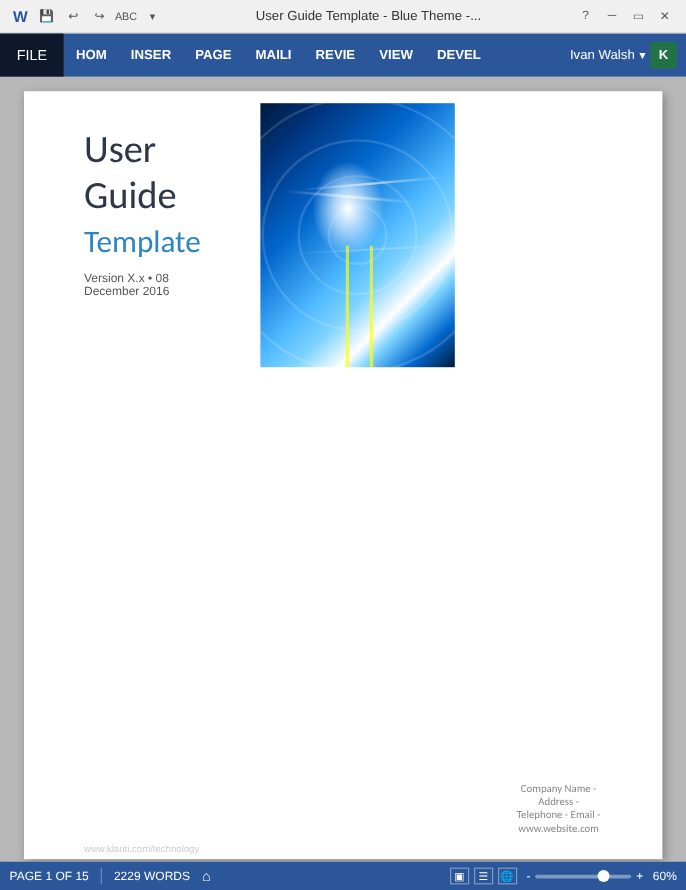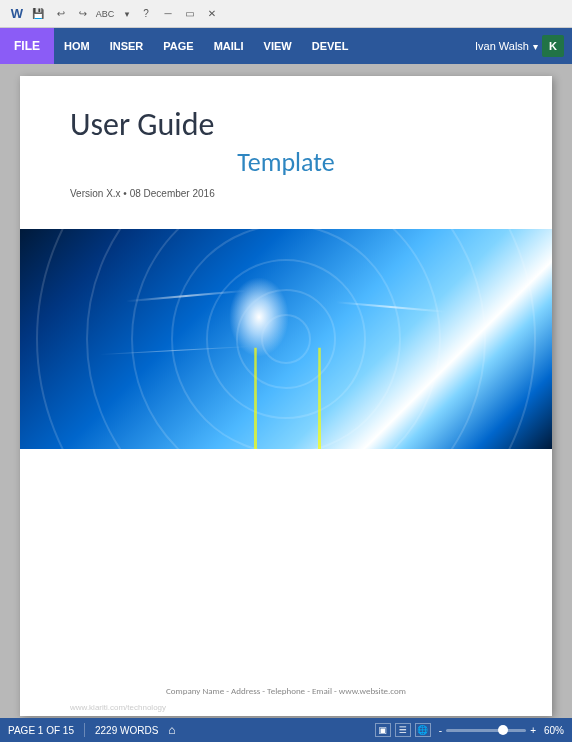--- a/index.html
+++ b/index.html
@@ -67,27 +67,27 @@
 
     
     .ribbon-tabs {
       background: #2b579a;
       height: 36px;
       display: flex;
       align-items: stretch;
       flex-shrink: 0;
     }
     .file-btn {
-      background: #8b5cf6;
+      background: #0f172a;
       color: white;
       padding: 0 14px;
       display: flex;
       align-items: center;
       font-size: 12px;
-      font-weight: 700;
+      font-weight: 400;
       cursor: pointer;
       border: none;
     }
     .ribbon-tab {
       color: white;
       padding: 0 10px;
       display: flex;
       align-items: center;
       font-size: 11px;
       cursor: pointer;
@@ -132,21 +132,20 @@
       overflow: hidden;
     }
 
     
     .document-page {
       background: white;
       width: 541px;
       min-height: 640px;
       box-shadow: 2px 2px 8px rgba(0,0,0,0.3);
       display: flex;
-      flex-direction: column;
       position: relative;
     }
 
     .doc-content-top {
       padding: 30px 50px 20px 50px;
     }
 
     .doc-title {
       font-size: 32px;
       font-weight: 300;
@@ -302,34 +301,36 @@
 <div class="title-bar">
   <div class="title-bar-icons">
 
     <div class="tb-icon" style="color:#2b579a;font-weight:bold;font-size:13px;">W</div>
     <div class="tb-icon" title="Save">💾</div>
     <div class="tb-icon">↩</div>
     <div class="tb-icon">↪</div>
     <div class="tb-icon" style="font-size:9px;">ABC</div>
     <div class="tb-icon" style="font-size:9px;">▾</div>
   </div>
+  <div class="title-bar-text">User Guide Template - Blue Theme -...</div>
   <div class="title-bar-controls">
     <button class="win-btn">?</button>
     <button class="win-btn">─</button>
     <button class="win-btn">▭</button>
     <button class="win-btn close">✕</button>
   </div>
 </div>
 
 <div class="ribbon-tabs">
   <button class="file-btn">FILE</button>
   <button class="ribbon-tab">HOM</button>
   <button class="ribbon-tab">INSER</button>
   <button class="ribbon-tab">PAGE</button>
   <button class="ribbon-tab">MAILI</button>
+  <button class="ribbon-tab">REVIE</button>
   <button class="ribbon-tab">VIEW</button>
   <button class="ribbon-tab">DEVEL</button>
   <div class="ribbon-right">
     <span class="user-name">Ivan Walsh</span>
     <span style="color:white;font-size:10px;">▾</span>
     <div class="k-badge">K</div>
   </div>
 </div>
 
 <div class="main-area">

